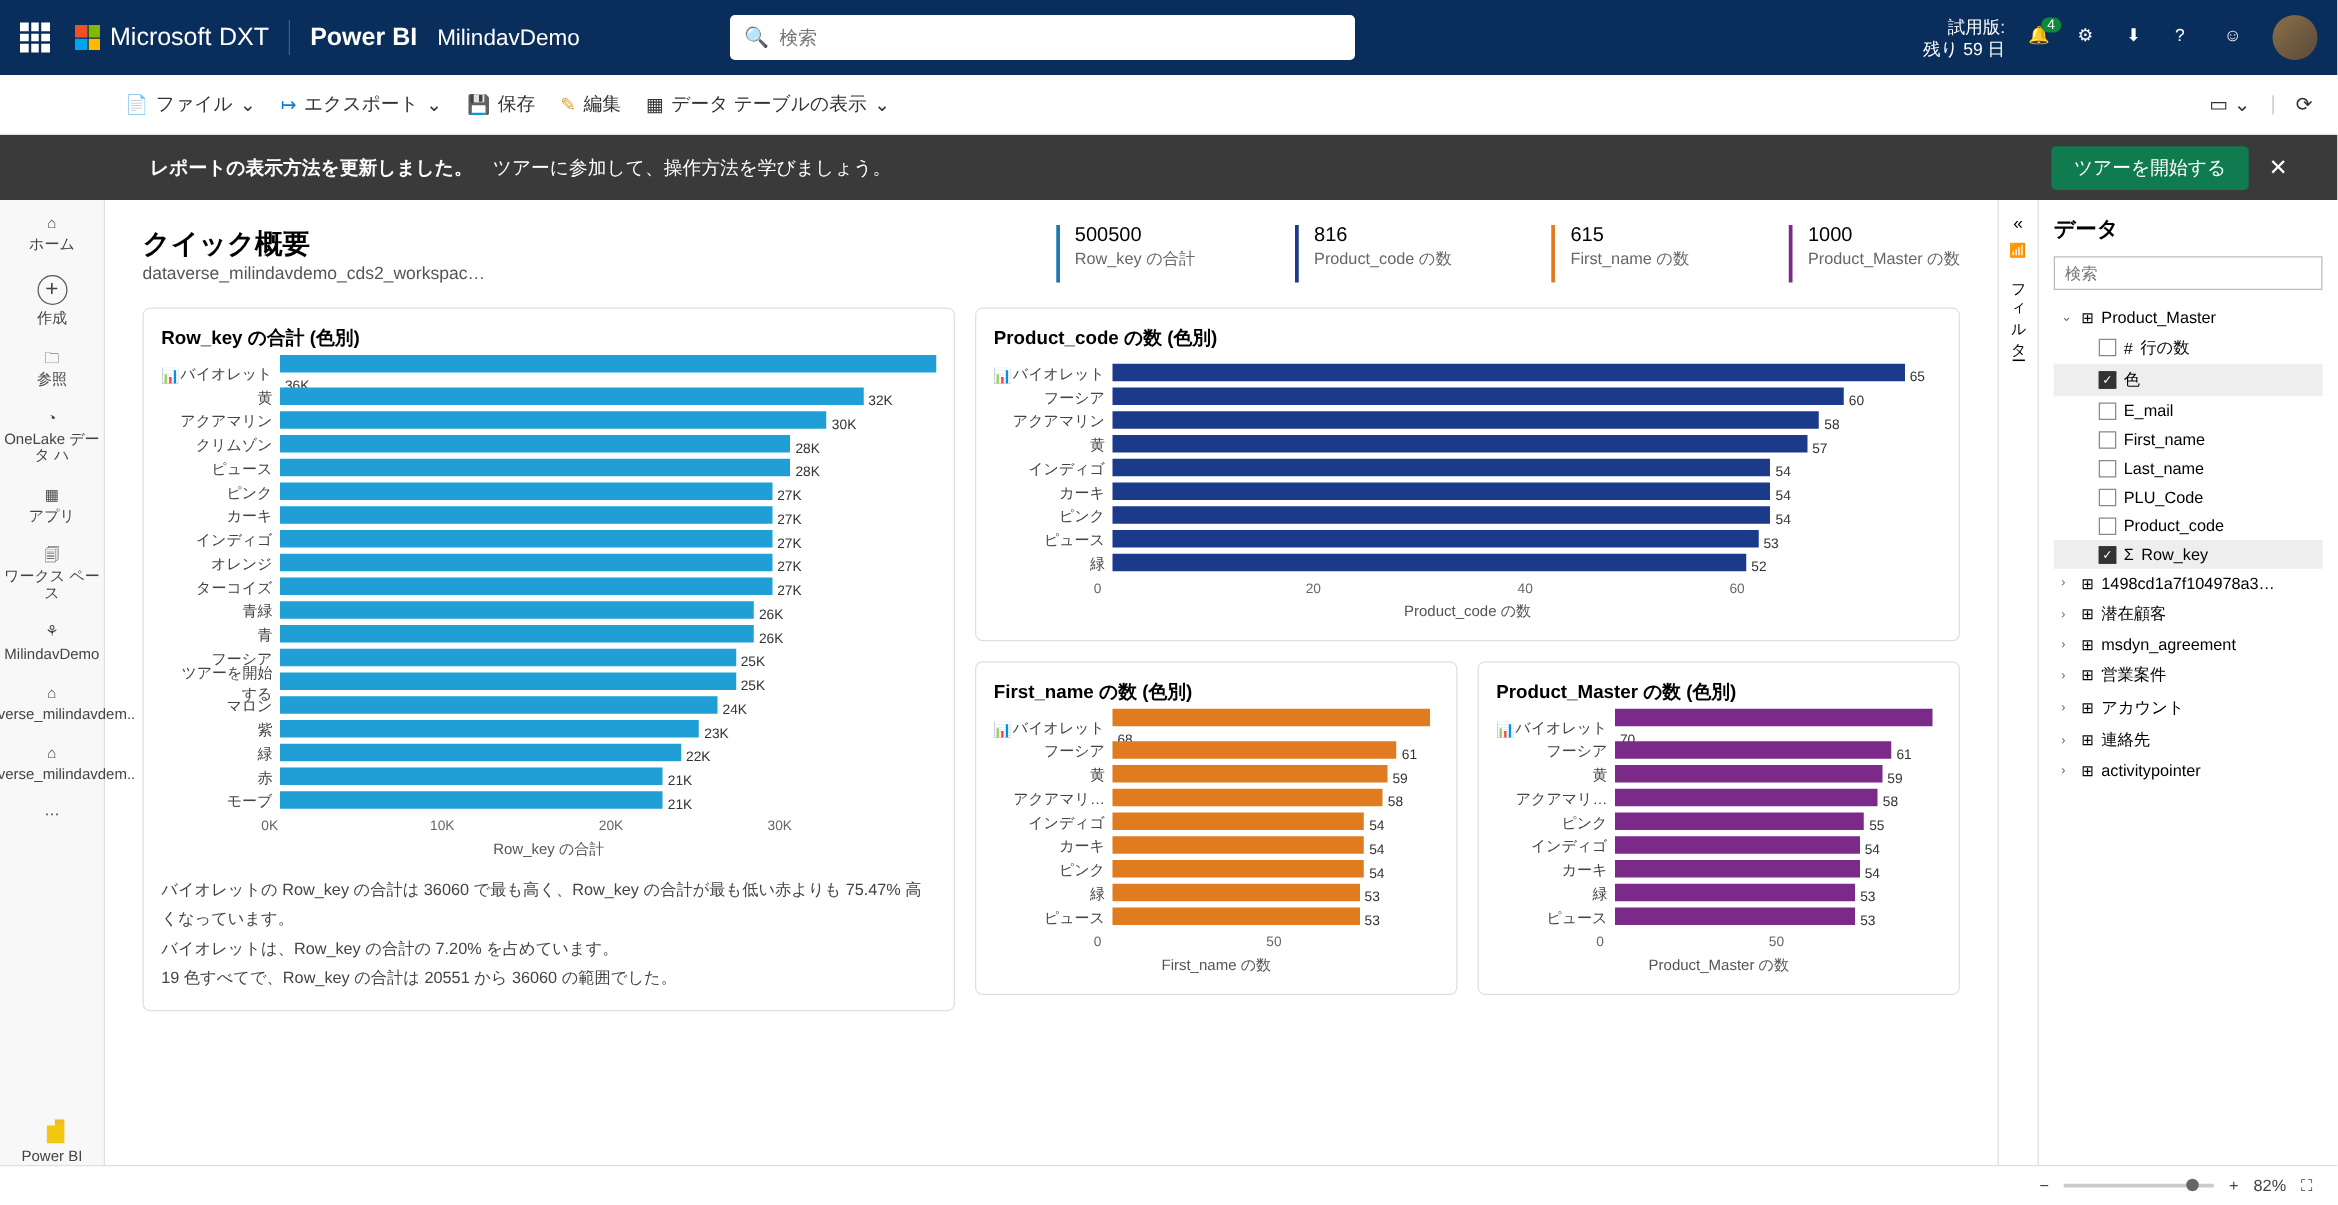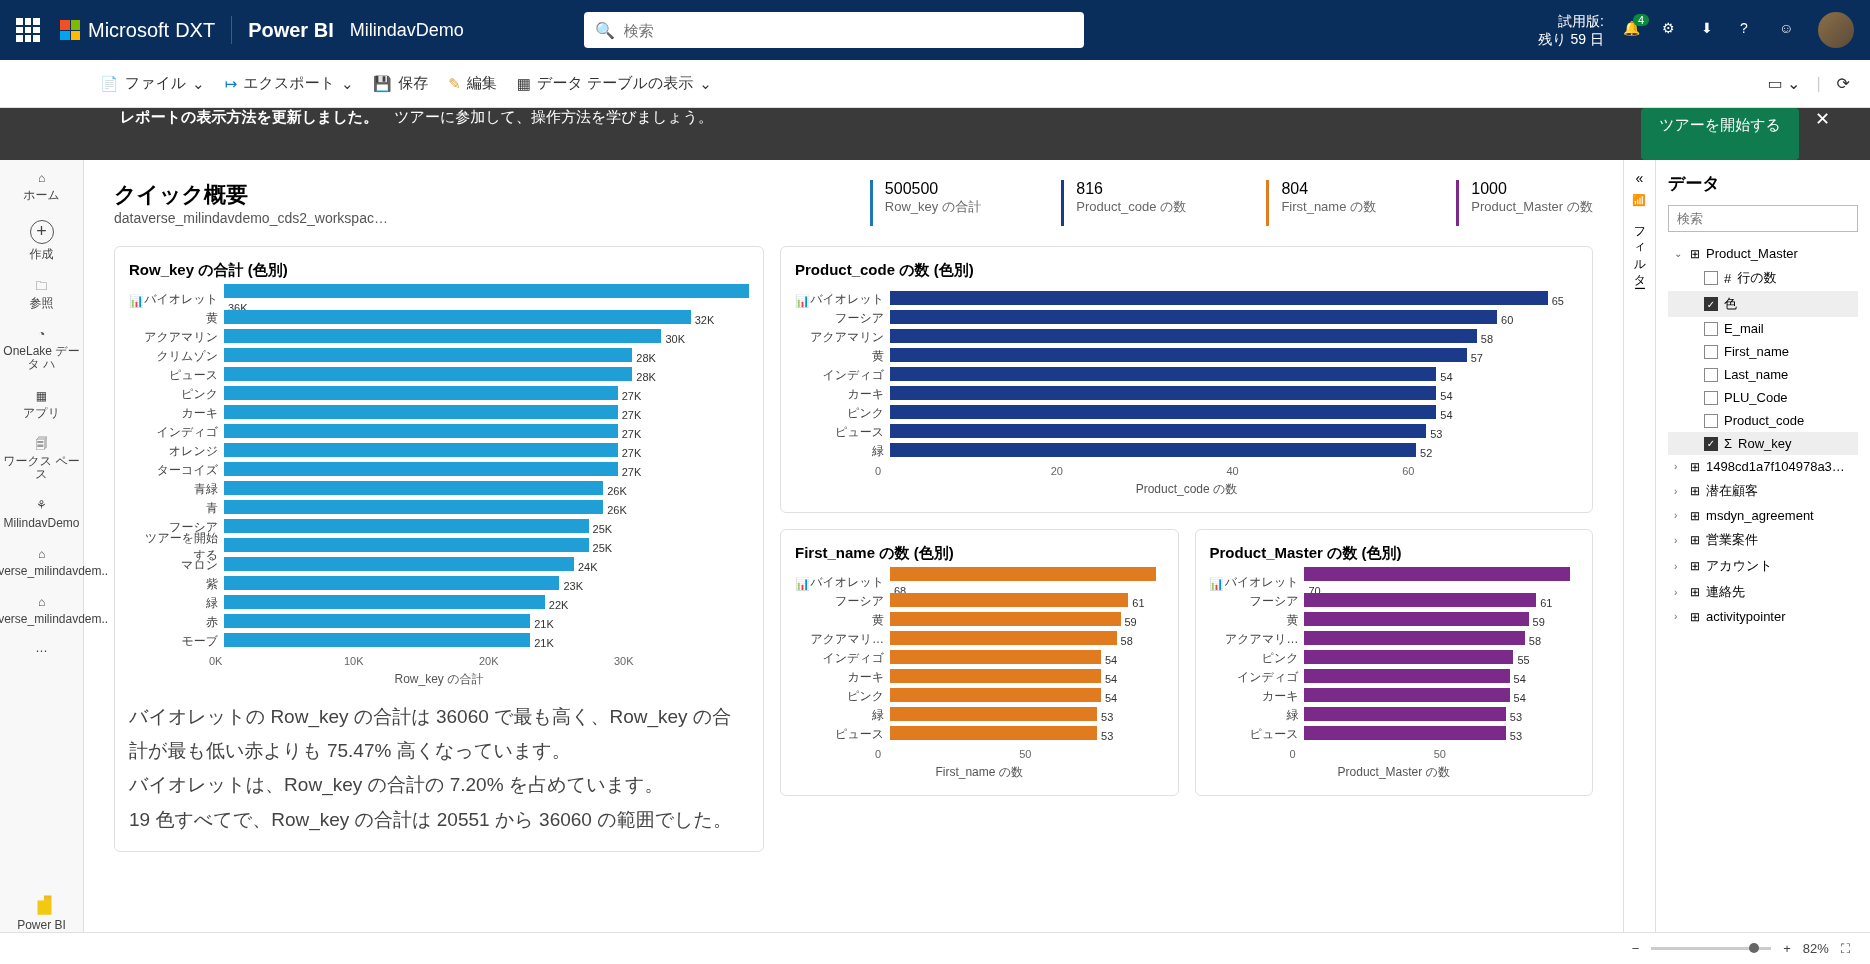--- a/index.html
+++ b/index.html
@@ -22,21 +22,21 @@
 .hicon { width: 20px; height: 20px; position: relative; cursor: pointer; }
 .badge { position: absolute; top: -6px; right: -6px; background: #0b8a3e; color: #fff; border-radius: 8px; font-size: 11px; padding: 0 5px; }
 .avatar { width: 36px; height: 36px; border-radius: 50%; background: linear-gradient(135deg,#8b6f47,#5a4a3a); }
 
 
 .toolbar { height: 48px; background: #fff; border-bottom: 1px solid #e0e0e0; display: flex; align-items: center; padding: 0 20px 0 100px; gap: 20px; color: #333; }
 .tb-item { display: flex; align-items: center; gap: 6px; cursor: pointer; font-size: 15px; }
 .tb-right { margin-left: auto; display: flex; gap: 16px; align-items: center; }
 
 
-.banner { height: 52px; background: #3a3a3a; color: #fff; display: flex; padding: 0 40px 0 120px; font-size: 15px; }
+.banner { height: 52px; background: #3a3a3a; color: #fff; display: flex; align-items: center; padding: 0 40px 0 120px; font-size: 15px; }
 .banner-btn { margin-left: auto; background: #0f7b4e; padding: 8px 18px; border-radius: 4px; cursor: pointer; margin-right: 16px; }
 .banner-close { cursor: pointer; font-size: 18px; }
 
 
 .main { flex: 1; display: flex; overflow: hidden; }
 
 
 .leftnav { width: 84px; background: #f8f8f8; border-right: 1px solid #e0e0e0; display: flex; flex-direction: column; align-items: center; padding-top: 12px; gap: 18px; font-size: 12px; color: #444; }
 .nav-item { display: flex; flex-direction: column; align-items: center; gap: 4px; cursor: pointer; text-align: center; line-height: 1.1; }
 .nav-icon { width: 24px; height: 24px; border: 1.5px solid #555; border-radius: 4px; }
@@ -63,30 +63,30 @@
 .small-row .card { flex: 1; }
 .bars { flex: 1; }
 .barrow { display: flex; align-items: center; height: 19px; font-size: 12px; }
 .barlbl { width: 80px; text-align: right; padding-right: 6px; color: #444; }
 .bartrack { flex: 1; position: relative; }
 .bar { height: 14px; }
 .barval { font-size: 11px; margin-left: 4px; color: #333; }
 .axis { display: flex; font-size: 11px; color: #666; margin-left: 80px; margin-top: 4px; }
 .axis span { flex: 1; text-align: left; }
 .axislbl { text-align: center; font-size: 12px; color: #555; margin-top: 4px; }
-.insights { font-size: 19px; color: #444; margin-top: 12px; line-height: 1.8; }
+.insights { font-size: 13px; color: #444; margin-top: 12px; line-height: 1.8; }
 .insight-icon { font-size: 12px; color: #888; margin-top: 4px; }
 
 
 .filter-rail { width: 32px; border-left: 1px solid #e0e0e0; display: flex; flex-direction: column; align-items: center; padding-top: 10px; font-size: 12px; }
 .filter-rail .chev { cursor: pointer; font-size: 14px; }
 .filter-rail .vtext { writing-mode: vertical-rl; margin-top: 12px; letter-spacing: 2px; }
 
 
-.datapanel { width: 215px; border-left: 1px solid #e0e0e0; padding: 12px; font-size: 14px; }
+.datapanel { width: 240px; border-left: 1px solid #e0e0e0; padding: 12px; font-size: 14px; }
 .datapanel h3 { font-size: 17px; margin-bottom: 10px; }
 .dp-search { width: 100%; border: 1px solid #bbb; padding: 5px 8px; margin-bottom: 10px; font-size: 13px; }
 .tree-item { display: flex; align-items: center; gap: 6px; padding: 4px 2px; cursor: pointer; font-size: 13px; }
 .tree-item.l1 { padding-left: 6px; }
 .tree-item.l2 { padding-left: 36px; }
 .tree-item.sel { background: #eee; }
 .cb { width: 14px; height: 14px; border: 1px solid #888; display: inline-flex; align-items: center; justify-content: center; font-size: 10px; }
 .cb.checked { background: #333; color: #fff; border-color: #333; }
 .caret { font-size: 10px; color: #666; width: 10px; }
 .tbl-icon { font-size: 12px; }
@@ -241,21 +241,21 @@
         <div id="kpis" style="display:flex;gap:80px;margin-left:auto">
             <div class="kpi" style="border-color: rgb(31, 119, 180);">
               <div class="val">500500</div>
               <div class="lbl">Row_key の合計</div>
             </div>
             <div class="kpi" style="border-color: rgb(27, 58, 138);">
               <div class="val">816</div>
               <div class="lbl">Product_code の数</div>
             </div>
             <div class="kpi" style="border-color: rgb(224, 123, 31);">
-              <div class="val">804</div>
+              <div class="val">615</div>
               <div class="lbl">First_name の数</div>
             </div>
             <div class="kpi" style="border-color: rgb(123, 42, 138);">
               <div class="val">1000</div>
               <div class="lbl">Product_Master の数</div>
             </div>
           </div>
       </div>
 
       <div class="charts">

